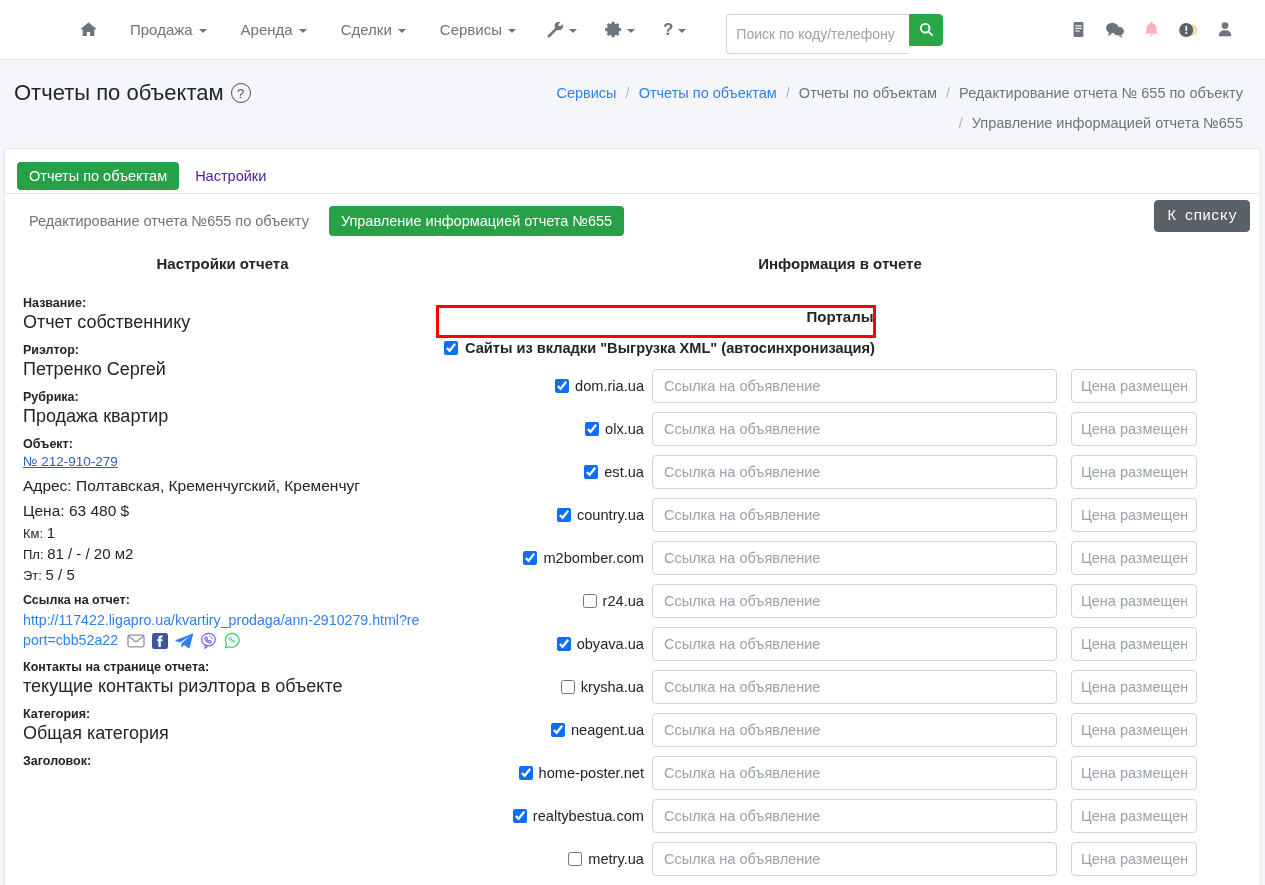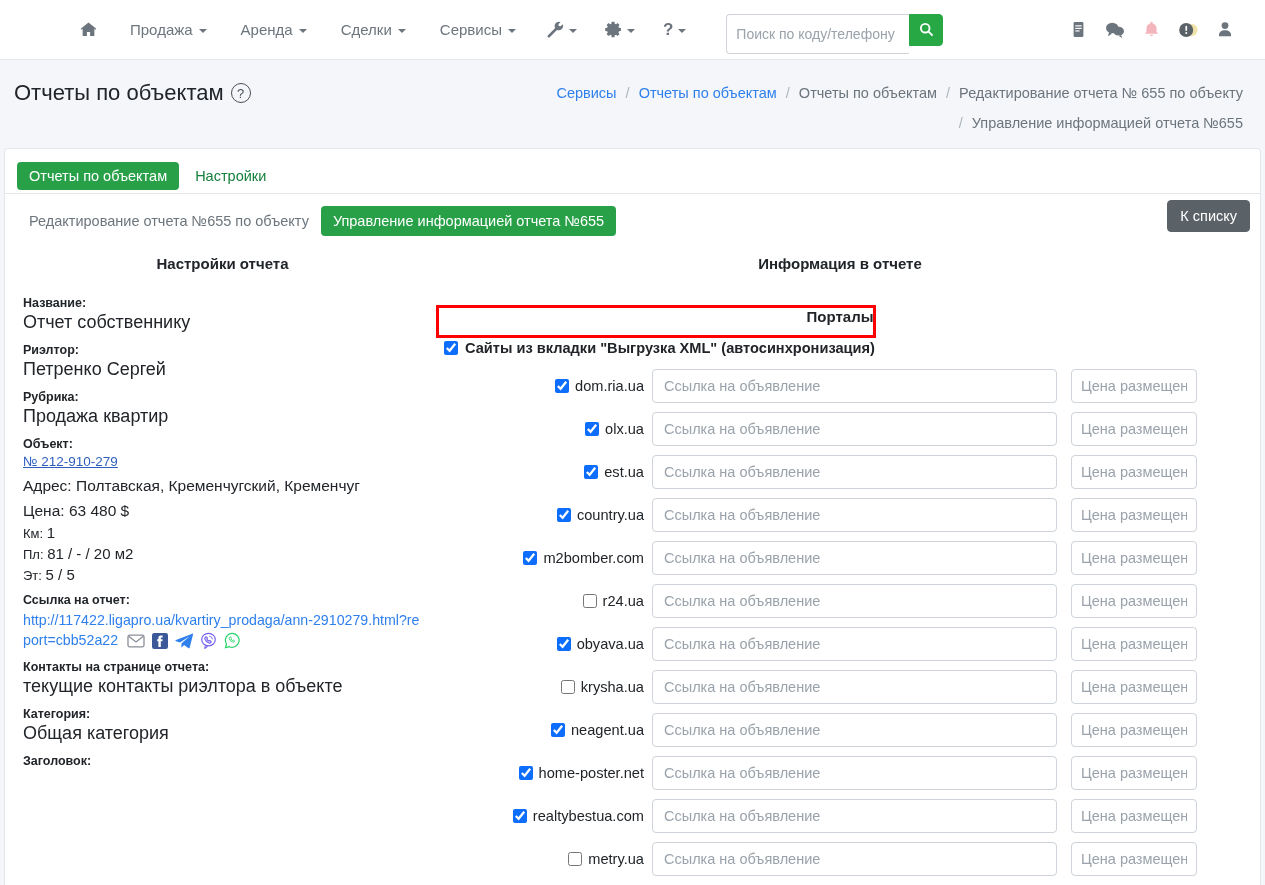--- a/index.html
+++ b/index.html
@@ -156,51 +156,52 @@
     display: flex;
     align-items: center;
     gap: 4px;
     border-bottom: 1px solid #e3e6ea;
     height: 45px;
   }
   .tab {
     font-size: 14.5px;
     padding: 6px 12px;
     border-radius: 4px;
-    color: #15803d;
+    color: #4c1d95;
     cursor: pointer;
     white-space: nowrap;
   }
   .tab.active { background: #28a048; color: #ffffff; }
 
   .subtabs-row {
     padding: 9px 12px;
     display: flex;
     align-items: center;
+    gap: 8px;
     position: relative;
     height: 53px;
   }
   .subtab {
     font-size: 14.5px;
     padding: 7px 12px;
     border-radius: 4px;
     color: #6c757d;
     cursor: pointer;
     white-space: nowrap;
   }
   .subtab.active { background: #28a048; color: #ffffff; }
   .btn-list {
     position: absolute;
     right: 10px; top: 6px;
     background: #5a6268;
     color: #fff;
     border: 1px solid #5a6268;
     border-radius: 4px;
     font-size: 14.5px;
-    font-family: Liberation Sans, sans-serif;
+    font-family: Liberation Mono, monospace;
     padding: 7px 12px;
     cursor: pointer;
   }
 
   
   .columns { display: flex; padding: 0 10px; }
   .col-left { width: 415px; padding: 0 8px; }
   .col-right { flex: 1; padding: 0 4px; position: relative; }
 
   .col-head {

